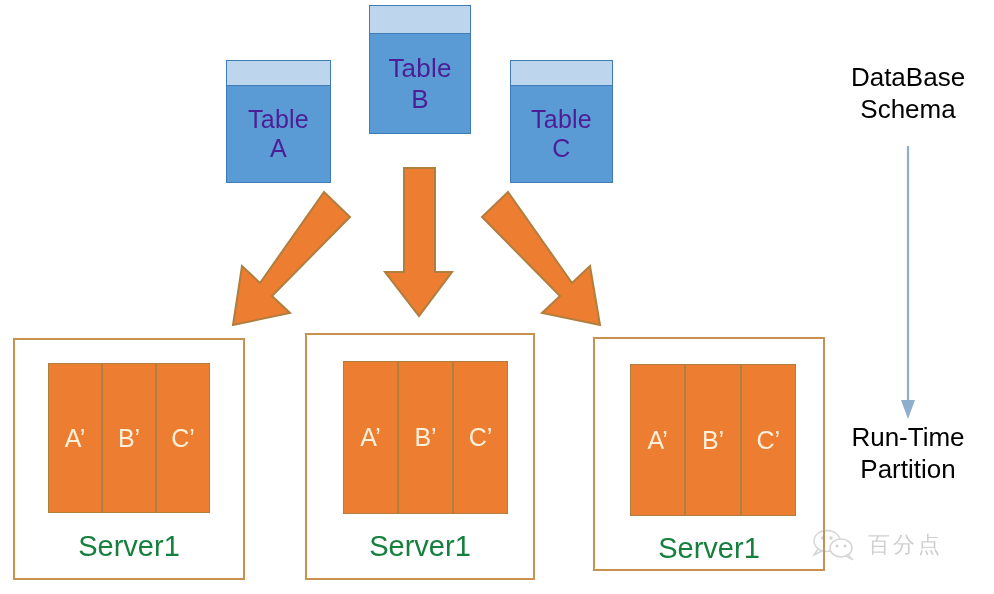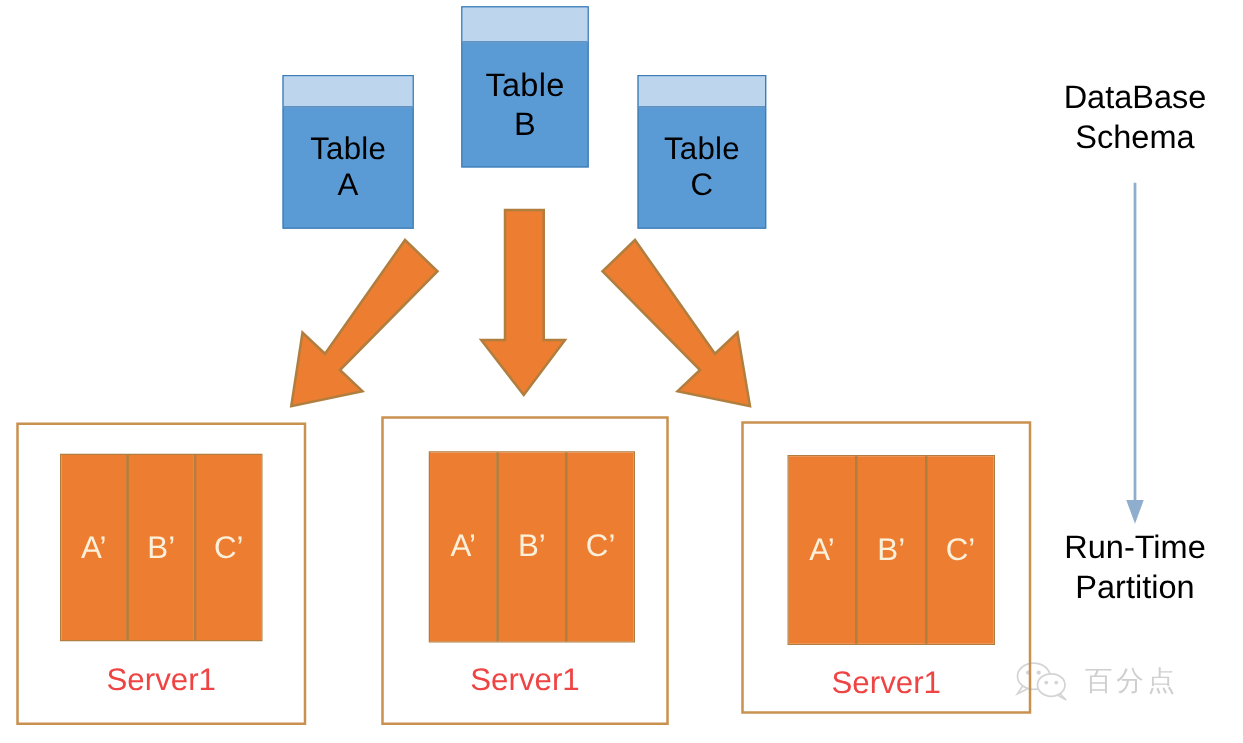--- a/index.html
+++ b/index.html
@@ -29,21 +29,21 @@
   .table-box .hdr {
     background: #bdd6ee;
     border-bottom: 1px solid #3f7cb5;
     flex: 0 0 auto;
   }
   .table-box .body {
     flex: 1 1 auto;
     display: flex;
     flex-direction: column;
     justify-content: center;
-    color: #000000;
+    color: #4c1d95;
     line-height: 1.18;
     text-align: center;
     letter-spacing: .2px;
   }
   .table-box .body .l1,
   .table-box .body .l2 { display: block; }
 
   #table-a { left: 226px; top: 60px;  width: 105px; height: 123px; }
   #table-a .hdr { height: 24px; }
   #table-a .body { font-size: 25px; }
@@ -83,22 +83,22 @@
     justify-content: center;
     color: #fbf0da;
     font-size: 25px;
     box-sizing: border-box;
   }
   .server .col + .col { border-left: 2px solid #b07e3e; }
   .server .srv-label {
     position: absolute;
     left: 0; right: 0;
     text-align: center;
-    color: #ef4444;
-    font-size: 25px;
+    color: #15803d;
+    font-size: 29px;
   }
 
   #server-1 { left: 13px;  top: 338px; width: 232px; height: 242px; }
   #server-1 .cols { left: 33px; top: 23px; width: 162px; height: 150px; }
   #server-1 .srv-label { top: 190px; }
 
   #server-2 { left: 305px; top: 333px; width: 230px; height: 247px; }
   #server-2 .cols { left: 36px; top: 26px; width: 165px; height: 153px; }
   #server-2 .srv-label { top: 195px; }
 

